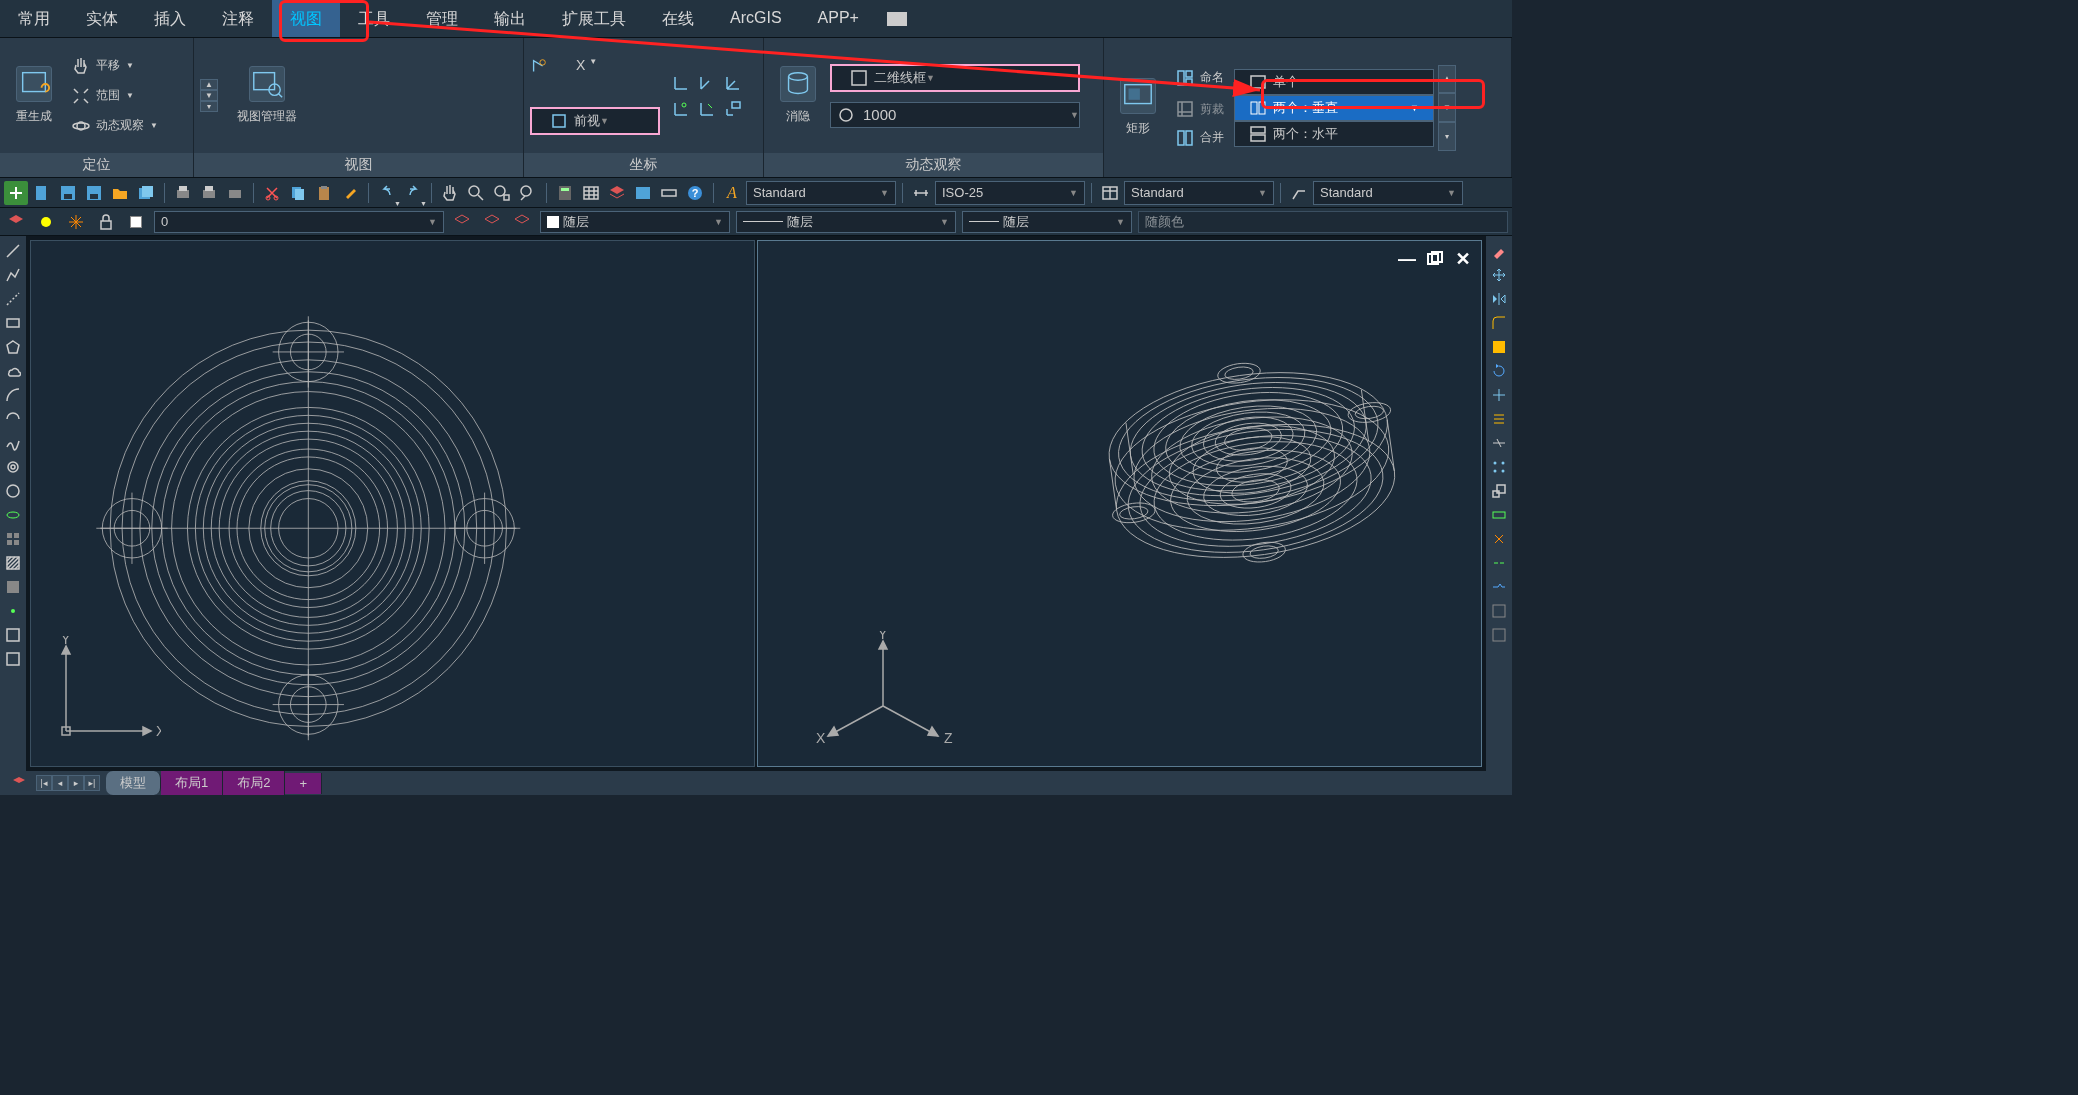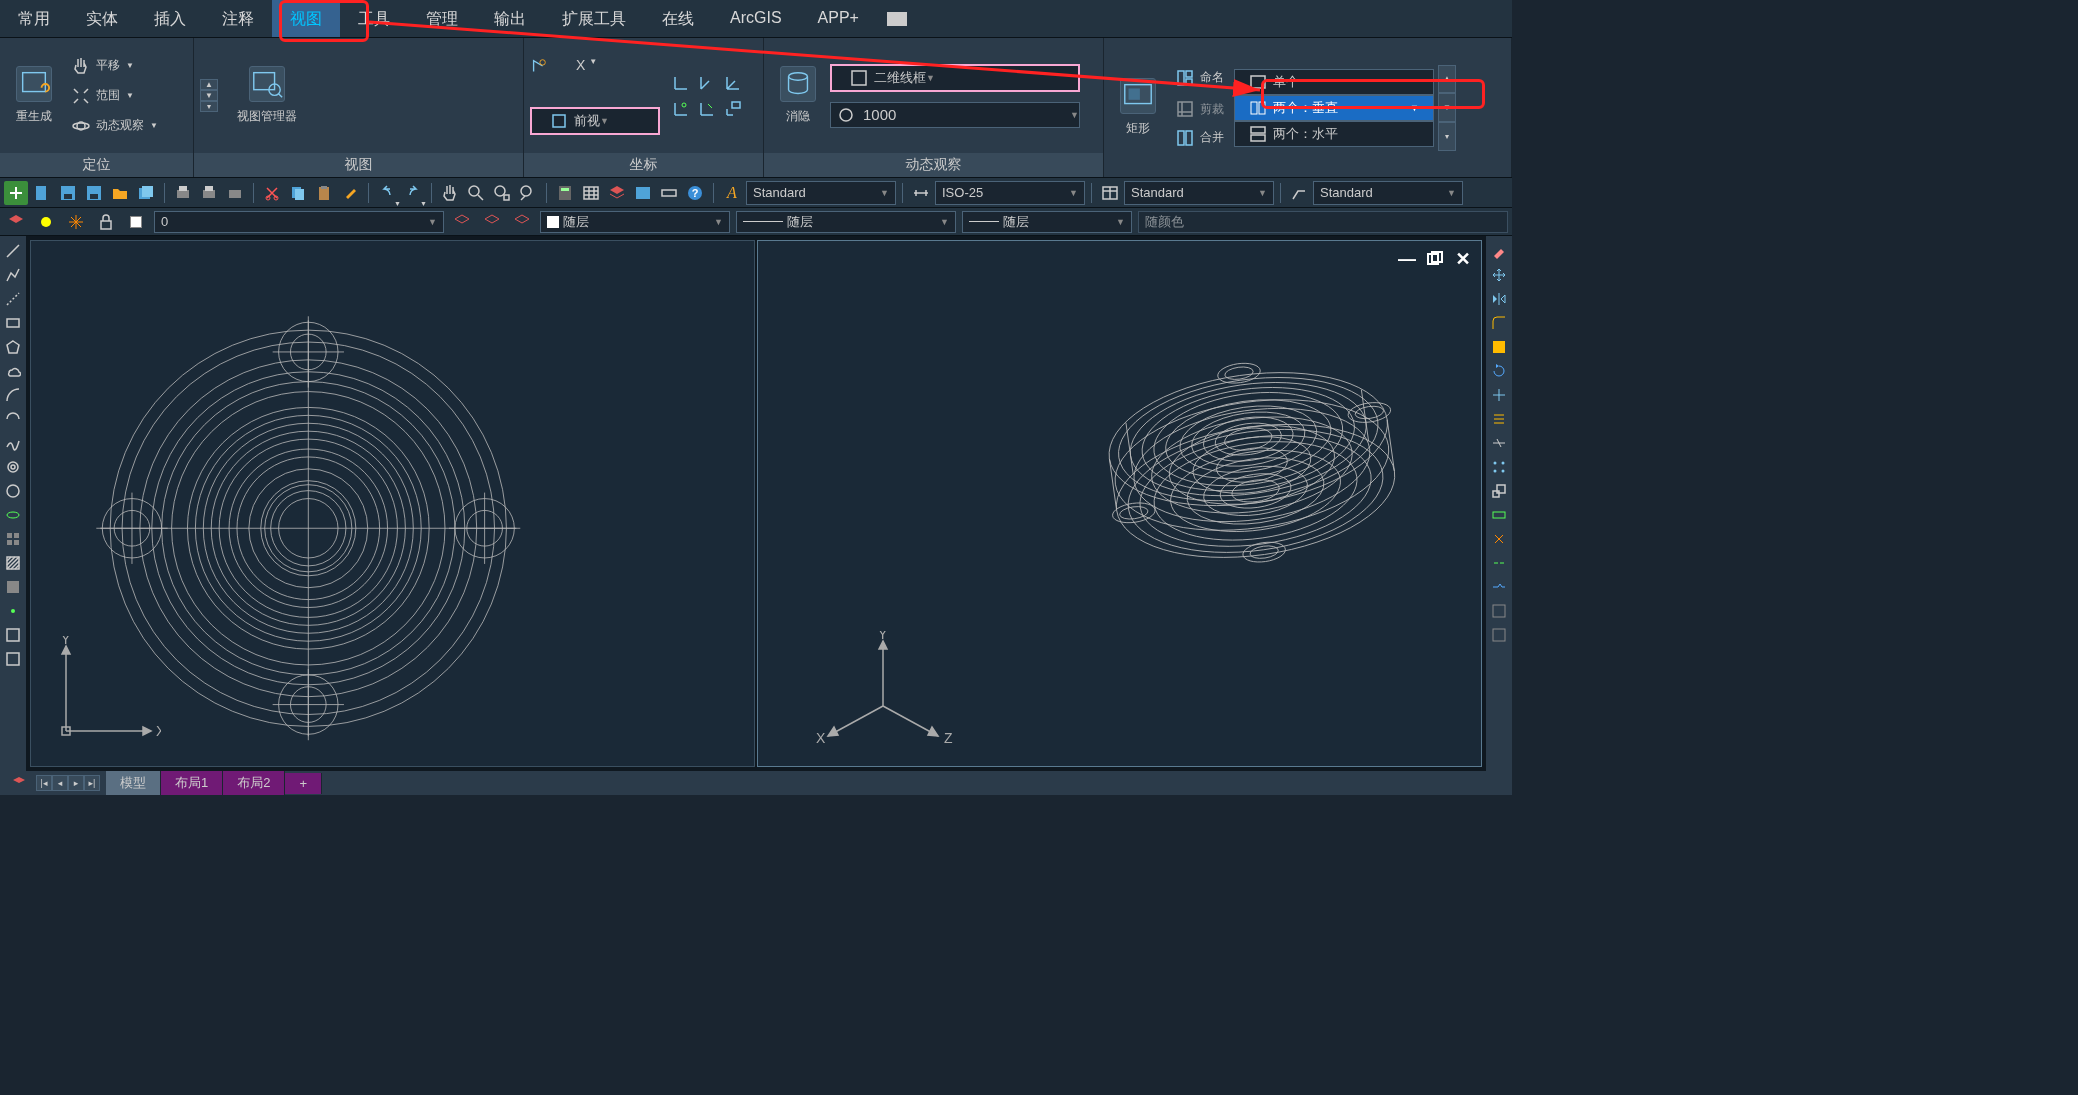--- a/index.html
+++ b/index.html
@@ -56,21 +56,21 @@
 .viewport { flex: 1; background: #1a2937; border: 1px solid #3a4f60; position: relative; overflow: hidden; }
 .viewport.active { border-color: #5a7a90; }
 .canvas-svg { width: 100%; height: 100%; }
 
 .axis { position: absolute; bottom: 20px; left: 20px; pointer-events: none; }
 .viewport-ctrls { position: absolute; top: 8px; right: 8px; display: flex; gap: 8px; }
 .viewport-ctrls span { width: 20px; height: 20px; font-size: 18px; font-weight: bold; cursor: pointer; color: #fff; display: inline-flex; align-items: center; justify-content: center; }
 
 .tabs { display: flex; background: #2b3b4a; height: 24px; align-items: center; padding: 0 8px; gap: 0; }
 .tab { padding: 3px 14px; background: #701a75; cursor: pointer; font-size: 13px; border-right: 1px solid #1a252f; }
-.tab.active { background: #5a6f82; }
+.tab.active { background: #5a6f82; border-radius: 7px; }
 .tab-nav { display: flex; gap: 0; margin-right: 6px; }
 .tab-nav-btn { width: 16px; height: 16px; background: #384a5a; display: flex; align-items: center; justify-content: center; font-size: 9px; cursor: pointer; border: 1px solid #4b6378; }
 
 .icon-svg { stroke: #7fc8ee; fill: none; stroke-width: 1.5; }
 .icon-svg-w { stroke: #ccc; fill: none; stroke-width: 1.5; }
 
 .arrow-line { position: absolute; pointer-events: none; z-index: 99; }
 </style>
 </head>
 <body>

